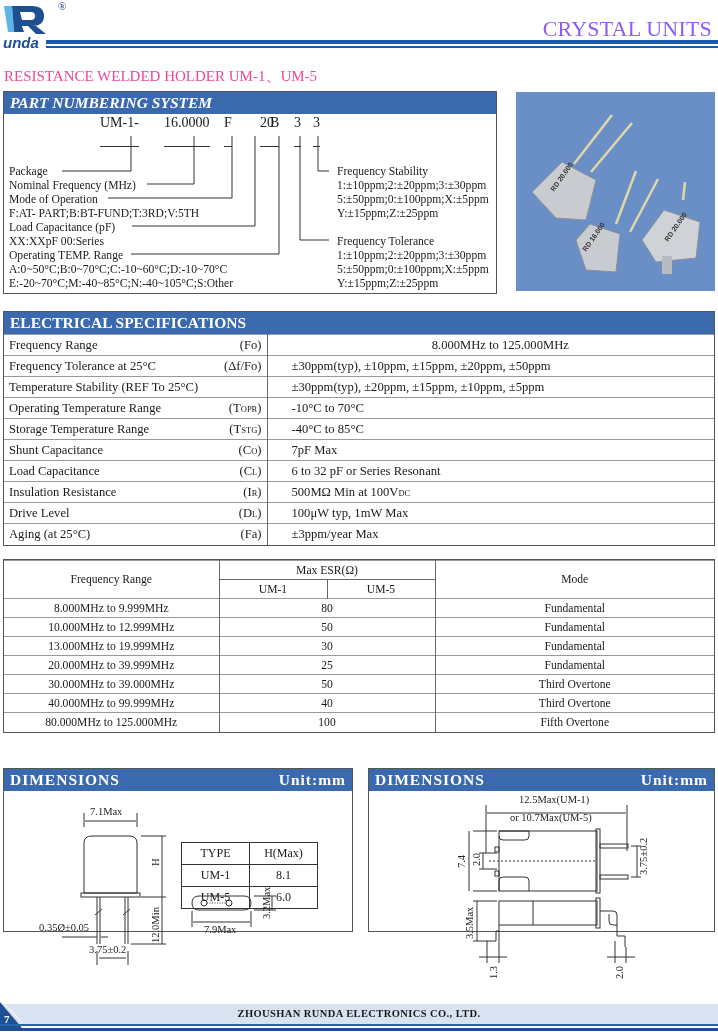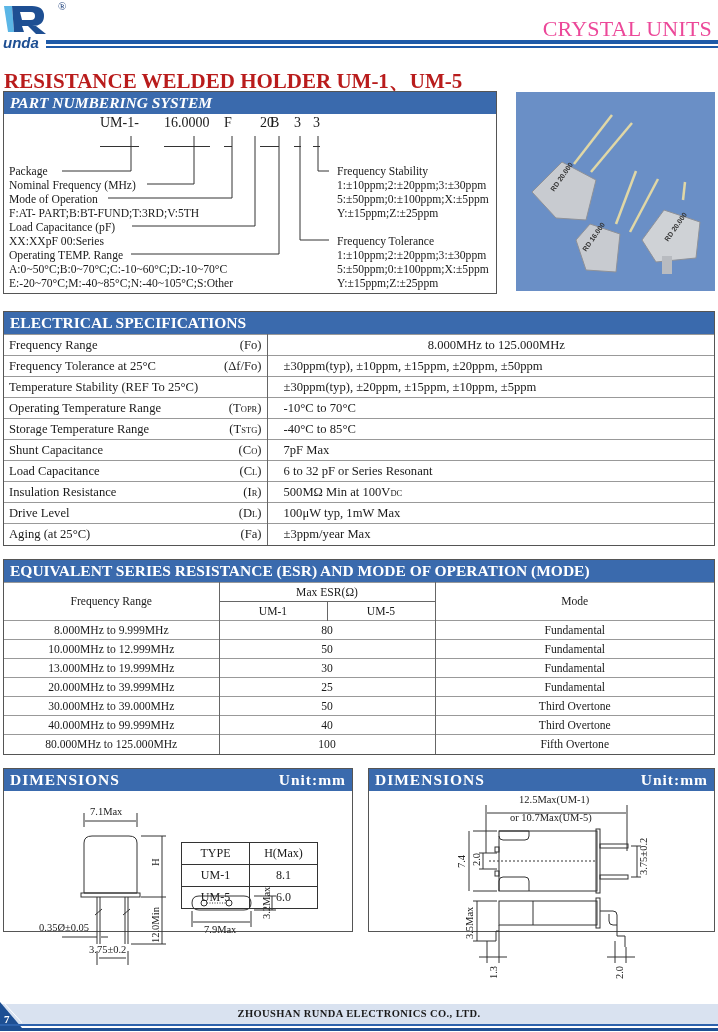--- a/index.html
+++ b/index.html
@@ -2,24 +2,24 @@
 <html><head>
 <meta charset="utf-8">
 <style>
   * { box-sizing: border-box; margin: 0; padding: 0; }
   html, body { width: 718px; height: 1032px; background: #fff; overflow: hidden; }
   body { font-family: "Liberation Serif", "DejaVu Serif", serif; color: #1a1a1a; position: relative; }
 
   
   .logo { position: absolute; left: 2px; top: 2px; width: 64px; height: 48px; }
   .reg { position: absolute; left: 58px; top: 0px; font-size: 11px; color: #1a3d7a; }
-  .header-title { position: absolute; right: 6px; top: 16px; font-size: 22px; color: #ec4899; letter-spacing: 0.2px; }
+  .header-title { position: absolute; right: 6px; top: 16px; font-size: 22px; color: #8b5cf6; letter-spacing: 0.2px; }
   .header-rule-1 { position: absolute; left: 46px; right: 0; top: 40px; height: 4px; background: #1e5aa8; }
   .header-rule-2 { position: absolute; left: 46px; right: 0; top: 46px; height: 1.5px; background: #1e5aa8; }
-  .page-title { position: absolute; left: 4px; top: 67px; font-size: 21px; font-weight: bold; color: #b91c1c; }
+  .page-title { position: absolute; left: 4px; top: 67px; font-size: 15px; font-weight: normal; color: #ec4899; }
 
   .blue-head { background: #3a6aad; color: #fff; font-weight: bold; font-size: 15.5px; padding: 1px 6px; height: 22px; line-height: 20px; display: flex; justify-content: space-between; }
 
   
   .pns { position: absolute; left: 3px; top: 91px; width: 494px; height: 203px; border: 1px solid #555; }
   .pns .blue-head { margin: 0; font-style: italic; }
   .pns-body { position: relative; width: 100%; height: 180px; font-size: 11.6px; line-height: 14px; }
   .pn-code { position: absolute; top: 2px; font-size: 14px; }
   .pn-code span { position: absolute; border-bottom: 1px solid #333; padding-bottom: 16px; white-space: nowrap; }
   .pns-svg { position: absolute; left: 0; top: 0; }
@@ -28,21 +28,21 @@
 
   
   .photo { position: absolute; left: 516px; top: 92px; width: 199px; height: 199px; background: #6a8fc6; }
 
   
   .elec { position: absolute; left: 3px; top: 311px; width: 712px; border: 1px solid #555; }
   .elec table { width: 100%; border-collapse: collapse; font-size: 12.6px; }
   .elec td { border-top: 1px solid #999; height: 21px; padding: 0 5px; vertical-align: middle; }
   .elec td.k { width: 263px; border-right: 1px solid #666; }
   .elec .k .sym { float: right; }
-  .elec td.v { padding-left: 16px; margin-top: 12px; }
+  .elec td.v { padding-left: 24px; margin-top: 12px; }
   .elec td.v.center { text-align: center; }
   .sub { font-size: 8.5px; }
 
   
   .esr { position: absolute; left: 3px; top: 559px; width: 712px; border: 1px solid #555; }
   .esr table { width: 100%; border-collapse: collapse; font-size: 11.6px; text-align: center; }
   .esr td { border-top: 1px solid #999; height: 19px; }
   .esr .c1 { width: 215px; border-right: 1.5px solid #666; }
   .esr .c2 { width: 216px; border-right: 1px solid #666; }
   .esr .half { width: 108px; }
@@ -190,23 +190,20 @@
     </tr>
     <tr>
       <td class="k"><span>Aging (at 25°C)</span><span class="sym">(Fa)</span></td>
       <td class="v">±3ppm/year Max</td>
     </tr>
   </tbody>
     </table>
 </div>
 
 <div class="esr">
-  <div class="blue-head">
-      <span>EQUIVALENT SERIES RESISTANCE (ESR) AND MODE OF OPERATION (MODE)</span>
-    </div>
   <table>
     <tbody>
         <tr>
       <td class="c1" rowspan="2" style="height:38px">Frequency Range</td>
       <td colspan="2" class="c2" style="border-bottom:1px solid #666">Max ESR(Ω)</td>
       <td rowspan="2">Mode</td>
     </tr>
     <tr>
       <td class="half" style="border-right:1px solid #666;border-top:none">UM-1</td>
       <td class="half" style="border-right:1px solid #666;border-top:none">UM-5</td>

